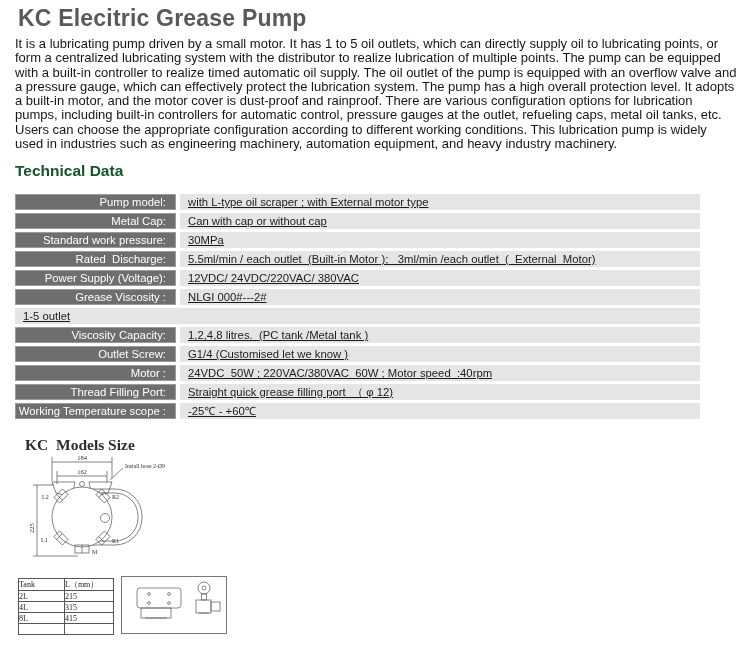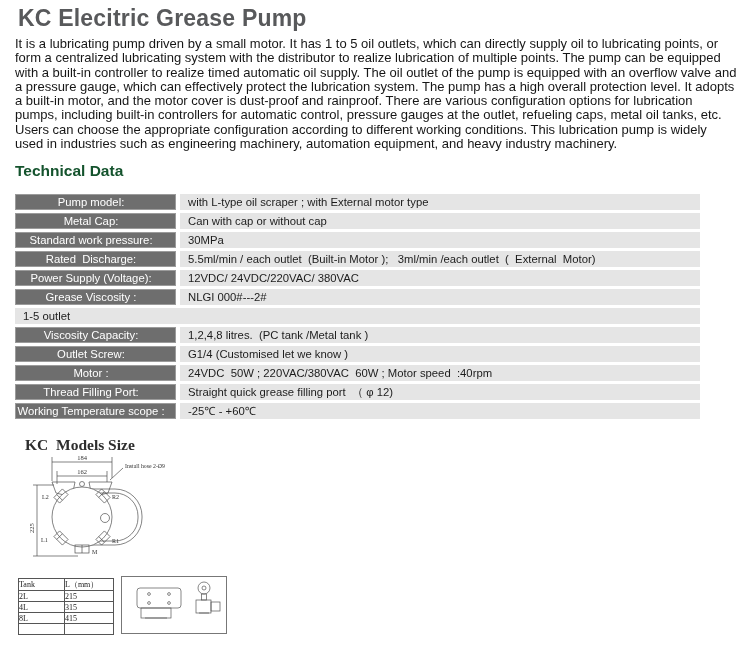--- a/index.html
+++ b/index.html
@@ -19,26 +19,26 @@
     position:absolute;font-size:15.5px;font-weight:bold;white-space:pre;
   }
   #tech-heading{left:15px;top:162px;color:#14532d;}
   #models-heading{left:25px;top:436px;color:#2e2e2e;font-family:Liberation Serif, serif;}
   .tech-table{position:absolute;left:15px;top:194px;width:685px;}
   .trow{display:flex;margin-bottom:3px;height:16px;}
   .tlabel{
     width:161px;box-sizing:border-box;margin-right:4px;
     background:#6e6e6e;border:1px solid #9b9b9b;
     color:#ffffff;font-size:11.3px;line-height:14px;
-    text-align:center;padding-right:9px;white-space:pre;overflow:hidden;
+    text-align:right;padding-right:9px;white-space:pre;overflow:hidden;
   }
   .tvalue{
     flex:1;background:#e5e5e5;color:#1c1c1c;
     font-size:11.3px;line-height:16px;padding-left:8px;
-    white-space:pre;overflow:hidden;
+    white-space:pre;overflow:hidden;text-decoration:underline;
   }
   .drawing-svg{position:absolute;left:28px;top:448px;}
   .cad-text{font-family:"Liberation Serif",serif;fill:#333333;}
   .tank-table{
     position:absolute;left:18px;top:578px;border-collapse:collapse;
     font-family:"Liberation Serif",serif;font-size:8px;color:#222;
   }
   .tank-table td{
     border:0.8px solid #555555;text-align:left;padding:0;
     height:10px;

